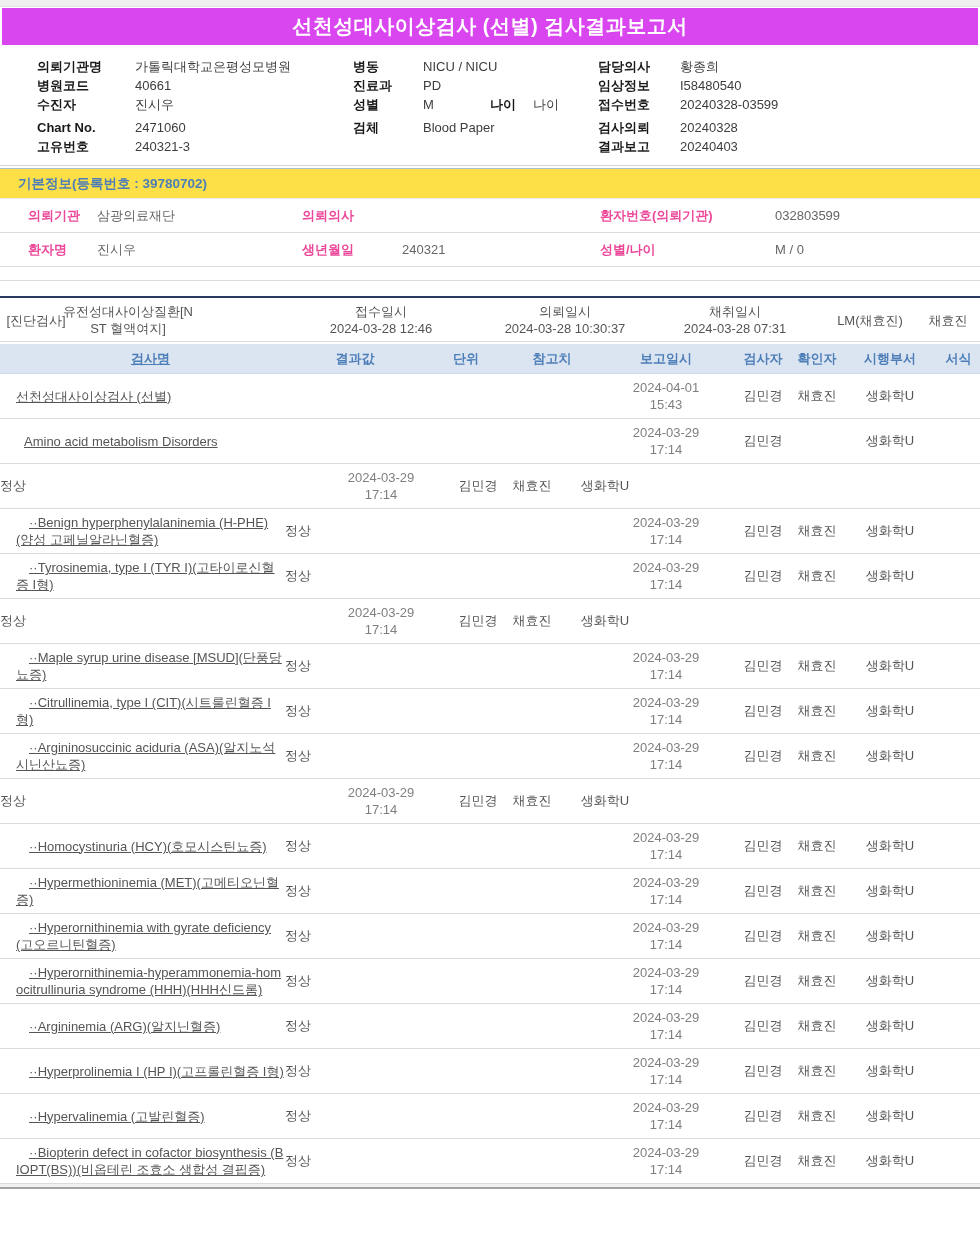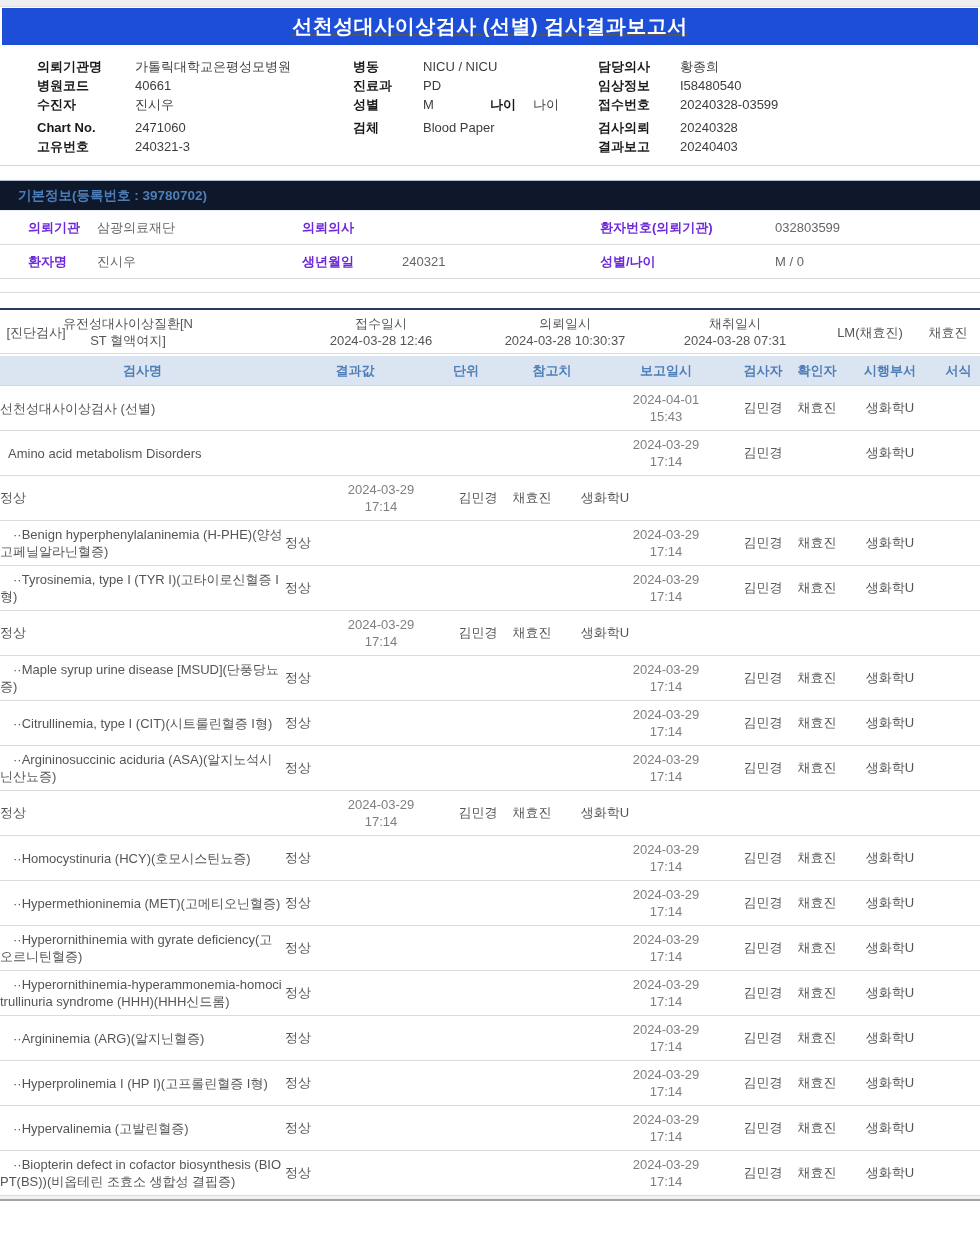--- a/index.html
+++ b/index.html
@@ -6,46 +6,46 @@
   html,body { margin:0; padding:0; }
   body {
     width:980px; height:1236px; background:#ffffff;
     font-family:"Liberation Sans","DejaVu Sans",sans-serif;
     font-size:13px; color:#555;
   }
   .page { position:relative; width:980px; height:1236px; overflow:hidden; background:#fff; }
 
   
   .top-strip { height:7px; background:#efefef; border-bottom:1px solid #e2e2e2; }
-  .title-bar { margin:1px 2px 0 2px; height:37px; background:#1d4ed8;
-               display:flex; align-items:center; justify-content:center;text-decoration:underline; }
+  .title-bar { margin:1px 2px 0 2px; height:37px; background:#d946ef;
+               display:flex; align-items:center; justify-content:center; }
   .title-bar .title { color:#fff; font-weight:bold; font-size:20px; letter-spacing:0.5px; }
 
   
   .patient-section { position:relative; height:121px; border-bottom:1px solid #d5d5d5; }
   .p-col { position:absolute; top:12px; }
   .p-col.c1 { left:37px; }
   .p-col.c2 { left:353px; }
   .p-col.c3 { left:598px; }
   .p-row { height:19px; line-height:19px; display:flex; white-space:nowrap; }
   .p-row.spaced { margin-top:4px; }
   .p-row .lbl { font-weight:bold; color:#1a1a1a; }
   .c1 .lbl { width:98px; }
   .c2 .lbl { width:70px; }
   .c3 .lbl { width:82px; }
   .p-row .val { color:#3d3d3d; }
   .p-row .val.gender { width:67px; }
   .p-row .lbl2 { font-weight:bold; color:#1a1a1a; width:43px; }
 
   
-  .section-bar { margin-top:14px; border-top:1px solid #aebdd0; border-bottom:1px solid #e8edf3;
-                 background:#0f172a; height:31px; line-height:30px; padding-left:18px;
+  .section-bar { margin-top:2px; border-top:1px solid #aebdd0; border-bottom:1px solid #e8edf3;
+                 background:#fde047; height:31px; line-height:30px; padding-left:18px;
                  color:#4d7eb8; font-weight:bold; font-size:13.5px; }
   .binfo-row { display:flex; align-items:center; height:34px; border-bottom:1px solid #dcdcdc; }
-  .binfo-row .bl { font-weight:bold; color:#6d28d9; }
+  .binfo-row .bl { font-weight:bold; color:#ec4899; }
   .binfo-row .bv { color:#666; }
   .bl.w1 { padding-left:28px; width:97px; } .bv.w1 { width:205px; }
   .bl.w2 { width:100px; }                  .bv.w2 { width:198px; }
   .bl.w3 { width:175px; }                  .bv.w3 { flex:1; }
   .empty-row { height:14px; border-bottom:1px solid #dcdcdc; }
   .pre-diag-gap { height:15px; }
 
   
   .diag-row { position:relative; height:46px; border-top:2px solid #2b3a60;
               border-bottom:1px solid #dcdcdc; color:#555; }
@@ -59,21 +59,21 @@
   .dc6 { left:870px; width:120px; }
   .dc7 { left:948px; width:60px;  }
 
   
   .results { margin-top:2px; }
   .r-head { display:flex; align-items:center; height:30px; background:#dbe5f1;
             border-bottom:1px solid #cad8ea; color:#4d7eb8; font-weight:bold; }
   .r-head > span { text-align:center; }
   .r-row { display:flex; align-items:center; min-height:45px; padding:5px 0;
            border-bottom:1px solid #dcdcdc; color:#555; }
-  .col-name   { width:285px; padding-left:0; line-height:17px; word-break:break-all; }
+  .col-name   { width:285px; padding-left:16px; line-height:17px; word-break:break-all;text-decoration:underline; }
   .col-result { width:140px; }
   .r-row .col-result { text-align:left; }
   .col-unit   { width:82px;  text-align:center; }
   .col-ref    { width:90px;  text-align:center; }
   .col-report { width:138px; text-align:center; line-height:17px; }
   .r-row .col-report { color:#7f7f7f; }
   .col-tester { width:56px;  text-align:center; }
   .col-conf   { width:52px;  text-align:center; }
   .col-dept   { width:94px;  text-align:center; }
   .col-form   { width:43px;  text-align:center; }

